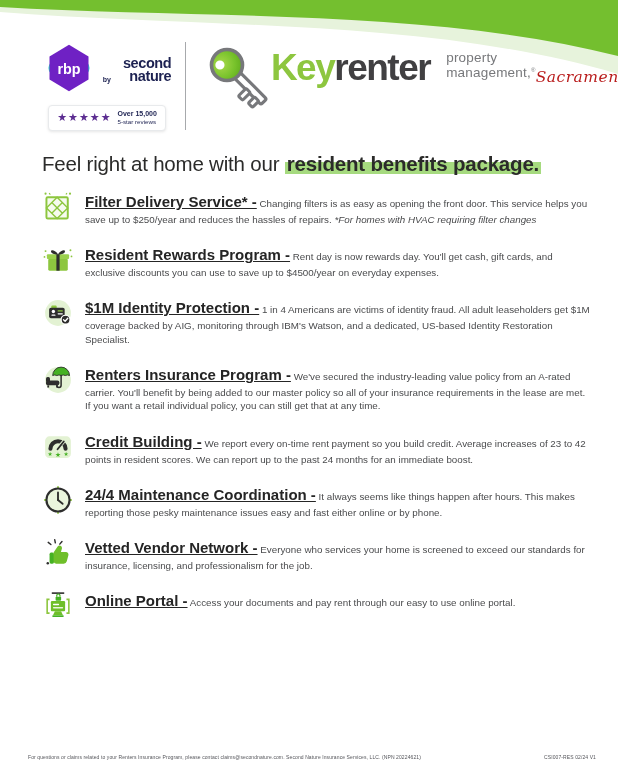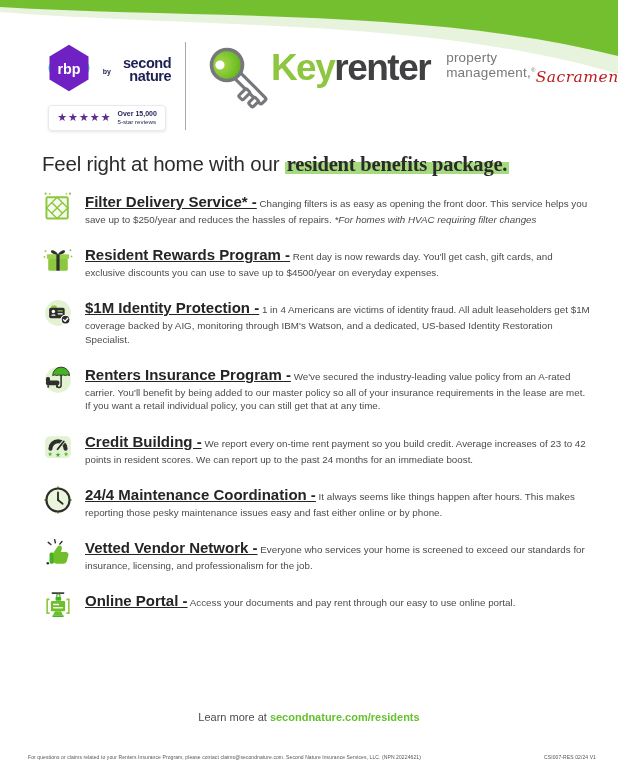--- a/index.html
+++ b/index.html
@@ -9,21 +9,21 @@
     background:#ffffff; font-family:"Liberation Sans", sans-serif;
     margin:0 auto;
     padding-left:11px;
   }
   
   .wave { position:absolute; top:0; left:0; width:618px; height:80px; }
   
   .logo-row { position:absolute; top:42px; left:46px; display:flex; align-items:center; }
   .rbp-block { display:flex; flex-direction:column; align-items:center; gap:7px; width:122px; }
   .rbp-top { display:flex; align-items:center; gap:8px; }
-  .sn-word { display:flex; align-items:center; gap:12px; }
+  .sn-word { display:flex; align-items:flex-end; gap:12px; }
   .sn-by { font-size:7px; color:#1C2151; font-weight:700; margin-top:3px; }
   .sn-lines { display:flex; flex-direction:column; line-height:0.92; }
   .sn-lines span { font-size:14.5px; font-weight:700; color:#1C2151; letter-spacing:-0.4px; }
   .sn-lines .sn-bottom { align-self:flex-end; }
   .reviews-box {
     background:#fff; border:1px solid #E8EAEC; border-radius:4px;
     box-shadow:0 1px 3px rgba(0,0,0,.10); padding:4px 8px;
     display:flex; align-items:center; gap:6px;
   }
   .stars { color:#5C2D91; font-size:11px; letter-spacing:1px; line-height:1; }
@@ -46,21 +46,20 @@
   }
   
   .headline {
     position:absolute; top:152px; left:42px; width:560px;
     font-size:20.5px; color:#2B2B2A; letter-spacing:-0.2px;
   }
   .headline .hl {
     font-weight:700;
     background:linear-gradient(to bottom, transparent 42%, #A6DA7F 42%, #A6DA7F 94%, transparent 94%);
     padding:0 2px;
-    font-family:Liberation Serif, serif;
   }
   
   .benefits {
     position:absolute; top:191px; left:42px; width:550px;
     display:flex; flex-direction:column; gap:18px;
   }
   .benefit { display:flex; gap:11px; }
   .b-icon { flex:0 0 32px; width:32px; height:32px; margin-top:0; }
   .b-icon svg { width:32px; height:32px; display:block; }
   .b-text { font-size:9.8px; color:#4A4B4D; line-height:1.38; padding-top:1px; }
@@ -296,22 +295,19 @@
         </svg>
       </span>
       <p class="b-text">
         <span class="b-title">Online Portal -</span>
         <span>Access your documents and pay rent through our easy to use online portal.</span>
       </p>
     </div>
 
   </div>
 
-  <div class="learn-more">
-    <span>Learn more at </span><a href="#">secondnature.com/residents</a>
-  </div>
 
   <div class="legal">
     <span>For questions or claims related to your Renters Insurance Program, please contact claims@secondnature.com. Second Nature Insurance Services, LLC. (NPN 20224621)</span>
     <span class="doc-code">CSI007-RES 02/24 V1</span>
   </div>
 
 </div>
 
 </body></html>

